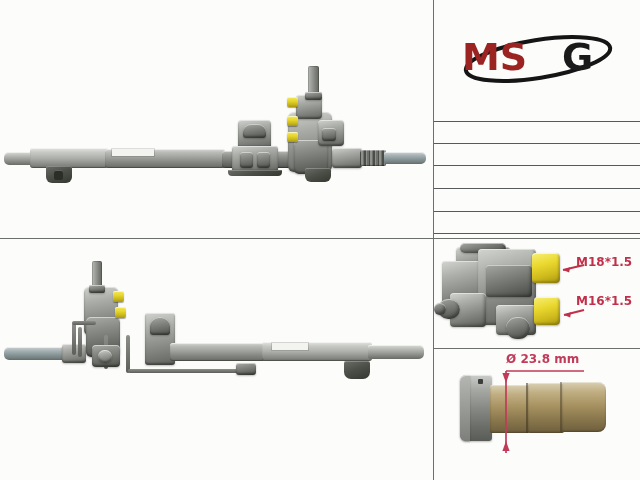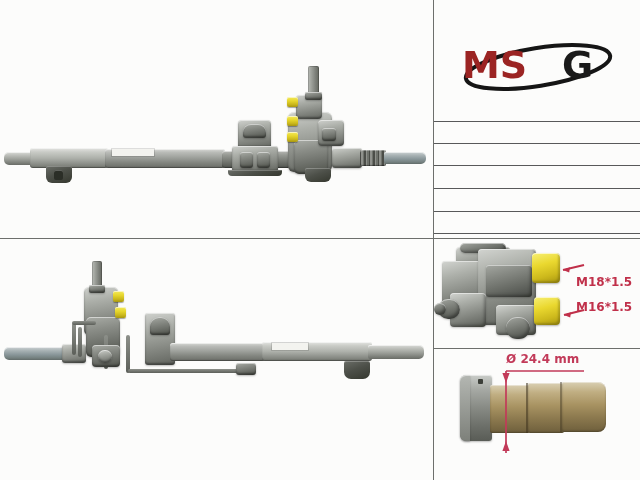--- a/index.html
+++ b/index.html
@@ -14,21 +14,21 @@
   
   .divider{position:absolute;background:#6d6f6c;}
   .v-div{left:433px;top:0;width:1px;height:480px;}
   .h-main{left:0;top:238px;width:640px;height:1px;}
   .h-right-1{left:434px;top:348px;width:206px;height:1px;}
 
   
   .panel{position:absolute;overflow:hidden;}
   #panel-rack-top{left:0;top:0;width:433px;height:238px;}
   #panel-rack-bottom{left:0;top:239px;width:433px;height:241px;}
-  #panel-header{left:434px;top:16px;width:206px;height:112px;}
+  #panel-header{left:434px;top:8px;width:206px;height:112px;}
   #panel-spec-table{left:434px;top:112px;width:206px;height:126px;}
   #panel-valve{left:434px;top:239px;width:206px;height:109px;}
   #panel-shaft{left:434px;top:349px;width:206px;height:131px;}
 
   
   #logo-wrap{position:absolute;left:20px;top:24px;width:168px;height:52px;}
   .logo-svg{display:block;width:168px;height:52px;}
 
   
   #part-number{
@@ -284,22 +284,22 @@
     <div class="ycap-big" style="left:98px;top:14px;width:28px;height:30px;"></div>
     <div class="ycap-big" style="left:100px;top:58px;width:26px;height:28px;"></div>
 
     <svg class="callout-svg" viewBox="0 0 206 109">
       <path d="M150 26 L129 31" stroke="#c0304a" stroke-width="2.1" fill="none"></path>
       <path d="M129 31 L136 28.3 L135.2 33.6 Z" fill="#c0304a"></path>
       <path d="M150 71 L130 76" stroke="#c0304a" stroke-width="2.1" fill="none"></path>
       <path d="M130 76 L137 73.3 L136.2 78.6 Z" fill="#c0304a"></path>
     </svg>
 
-    <div class="callout-text" style="left:142px;top:16px;margin-top:20px;">M18*1.5</div>
-    <div class="callout-text" style="left:142px;top:61px;">M16*1.5</div>
+    <div class="callout-text" style="left:142px;top:16px;">M18*1.5</div>
+    <div class="callout-text" style="left:142px;top:55px;">M16*1.5</div>
   </div>
 
   <div class="panel" id="panel-shaft">
 
     <div class="shaft-cap" style="left:26px;top:26px;width:32px;height:66px;border-radius:6px 3px 3px 6px;"></div>
     <div class="shaft-cap" style="left:26px;top:26px;width:10px;height:66px;border-radius:6px 0 0 6px;background:linear-gradient(180deg,#b4b7b2,#7d807a);"></div>
     <div style="position:absolute;left:44px;top:30px;width:5px;height:5px;background:#3c3f39;border-radius:1px;"></div>
 
     <div class="shaft-brass" style="left:56px;top:36px;width:40px;height:48px;border-radius:2px;"></div>
     <div class="shaft-brass" style="left:94px;top:34px;width:36px;height:50px;border-radius:2px;"></div>
@@ -307,16 +307,16 @@
     <div style="position:absolute;left:92px;top:34px;width:2px;height:50px;background:rgba(60,50,30,.55);"></div>
     <div style="position:absolute;left:126px;top:33px;width:2px;height:50px;background:rgba(60,50,30,.45);"></div>
 
     <svg class="dim-svg" viewBox="0 0 206 131">
       <line x1="72" y1="22" x2="150" y2="22" stroke="#c23a59" stroke-width="1.7"></line>
       <line x1="72" y1="22" x2="72" y2="104" stroke="#c23a59" stroke-width="1.7"></line>
       <path d="M72 34 L68.4 24 L75.6 24 Z" fill="#c23a59"></path>
       <path d="M72 92 L68.4 102 L75.6 102 Z" fill="#c23a59"></path>
     </svg>
 
-    <div class="dim-text" style="left:72px;top:3px;">Ø 24.4 mm</div>
+    <div class="dim-text" style="left:72px;top:3px;">Ø 23.8 mm</div>
   </div>
 
 </div>
 
 </body></html>

